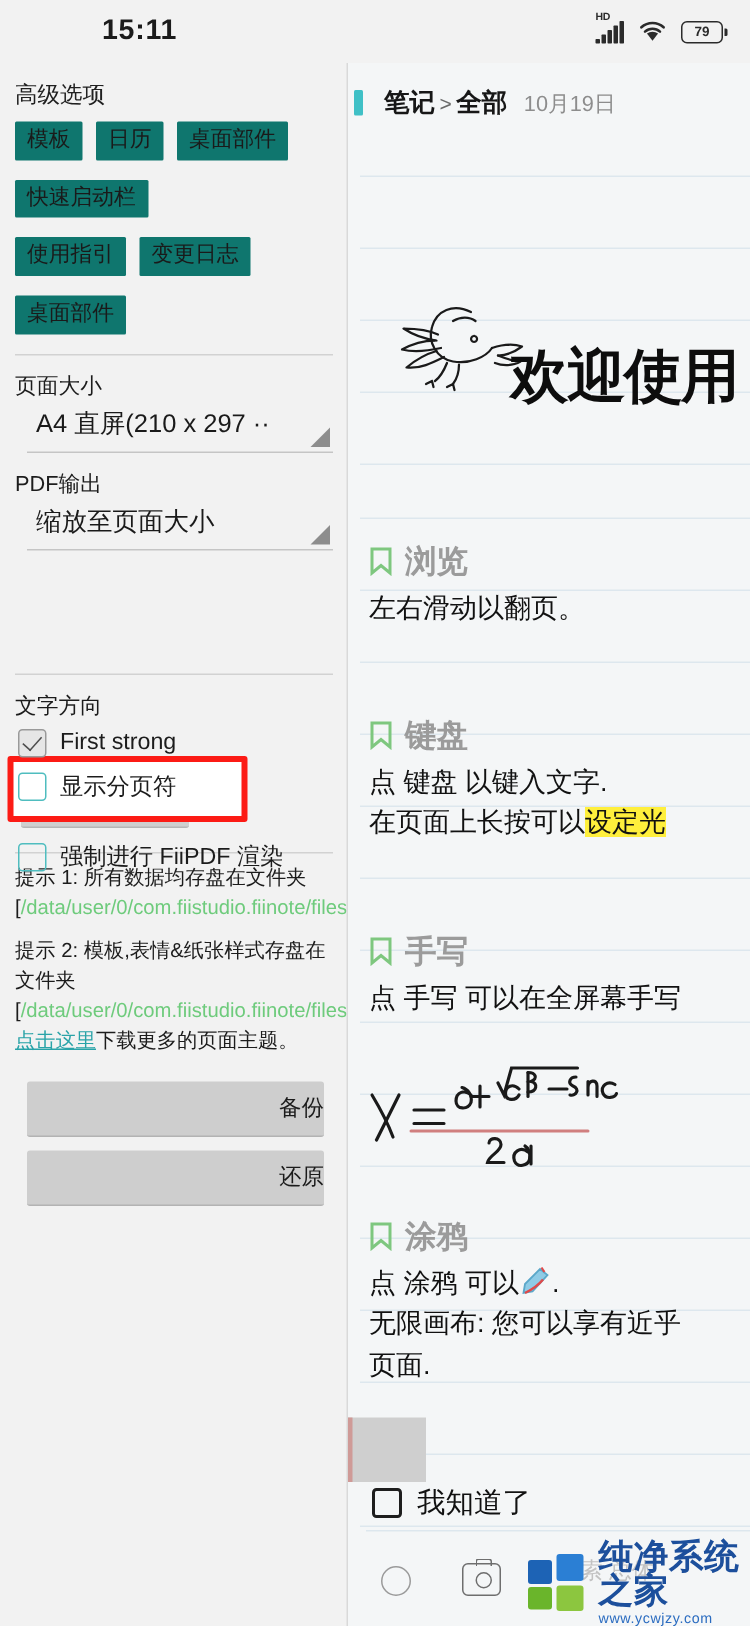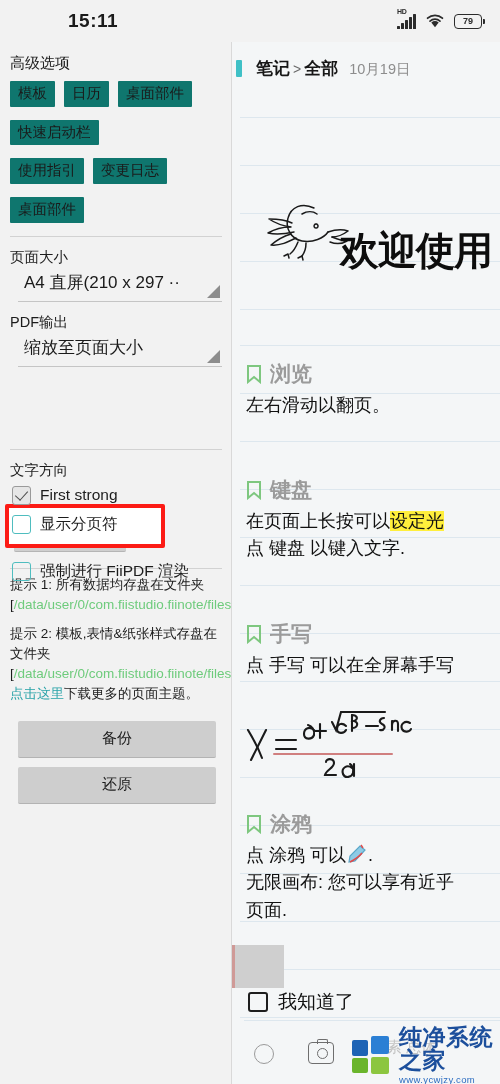--- a/index.html
+++ b/index.html
@@ -78,23 +78,23 @@
     border-bottom:1px solid #b3b3b3;
   }
   .rtl-btn{
     display:inline-block; background:#cfcfcf; color:#1b1b1b; font-size:15px;
     padding:8px 12px 9px; margin:10px 0 0 14px; border-radius:2px;
     border-bottom:1px solid #b5b5b5;
   }
   .tips{ padding:6px 8px 0 10px; font-size:13.5px; line-height:1.48; color:#1c1c1c; }
   .tips p{ margin-bottom:9px; }
   .path{ color:#6ecb7c; }
-  .lnk{ color:#29a3a8; }
+  .lnk{ color:#29a3a8; text-decoration:underline; }
   .botbtns{ padding:8px 16px 0 18px; }
-  .botbtns .btn-wide{ margin-bottom:9px; }
+  .botbtns .btn-wide{ margin-bottom:9px;text-align:right; }
 
   
   .right{
     position:absolute; left:232px; top:42px; width:268px; height:1042px;
     background:#f4f6f7; overflow:hidden;
   }
   .note-lines{ position:absolute; inset:0; }
   .note-lines i{ position:absolute; left:8px; right:0; height:1px; background:#dde7ee; display:block;}
   .crumbbar{ position:absolute; left:0; top:0; right:0; height:52px; display:flex; align-items:center; }
   .teal-mark{ width:6px;height:17px;background:#3fc0c6;margin-left:4px;border-radius:1px;}
@@ -305,22 +305,22 @@
       <div class="ln">左右滑动以翻页。</div>
     </div>
 
     <div class="sec" style="top:434px">
       <div class="sec-head">
         <svg class="bookmark" width="16" height="20" viewBox="0 0 16 20">
           <path d="M2 2 h12 v16 l-6 -5 l-6 5 z" fill="none" stroke="#7ec77f" stroke-width="2"></path>
         </svg>
         <span class="sec-h">键盘</span>
       </div>
+      <div class="ln">点 键盘 以键入文字.</div>
       <div class="ln"><span>在页面上长按可以</span><span class="hl">设定光</span></div>
-      <div class="ln">点 键盘 以键入文字.</div>
     </div>
 
     <div class="sec" style="top:578px">
       <div class="sec-head">
         <svg class="bookmark" width="16" height="20" viewBox="0 0 16 20">
           <path d="M2 2 h12 v16 l-6 -5 l-6 5 z" fill="none" stroke="#7ec77f" stroke-width="2"></path>
         </svg>
         <span class="sec-h">手写</span>
       </div>
       <div class="ln">点 手写 可以在全屏幕手写</div>

